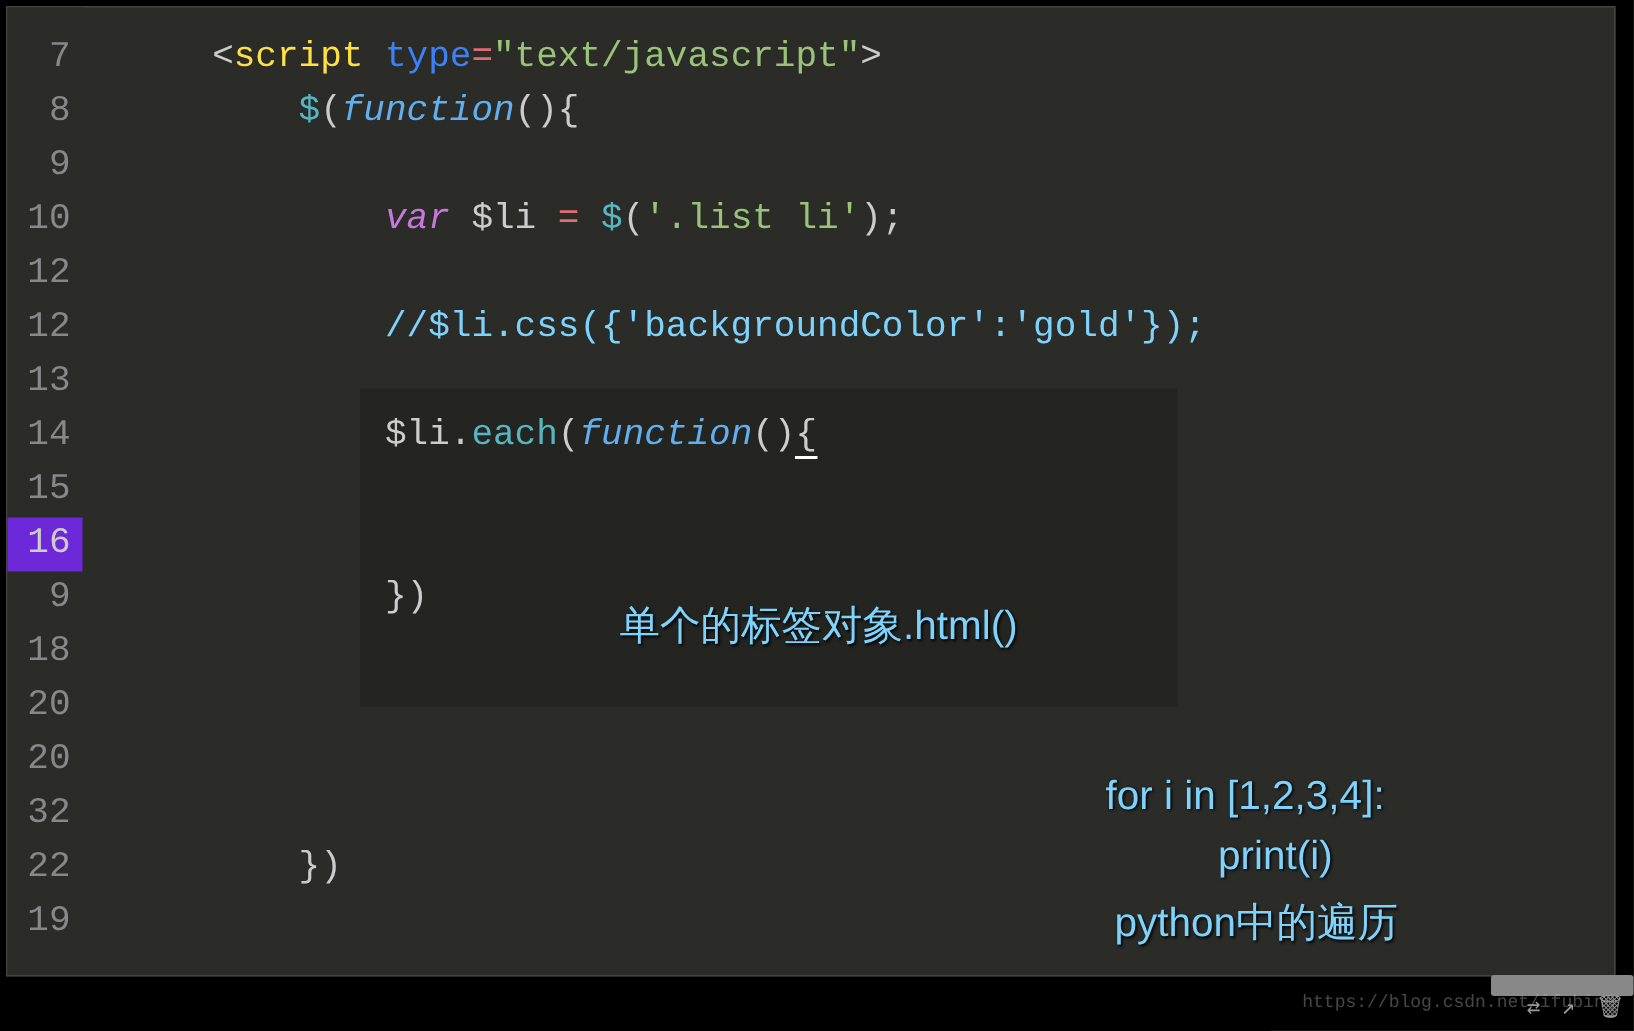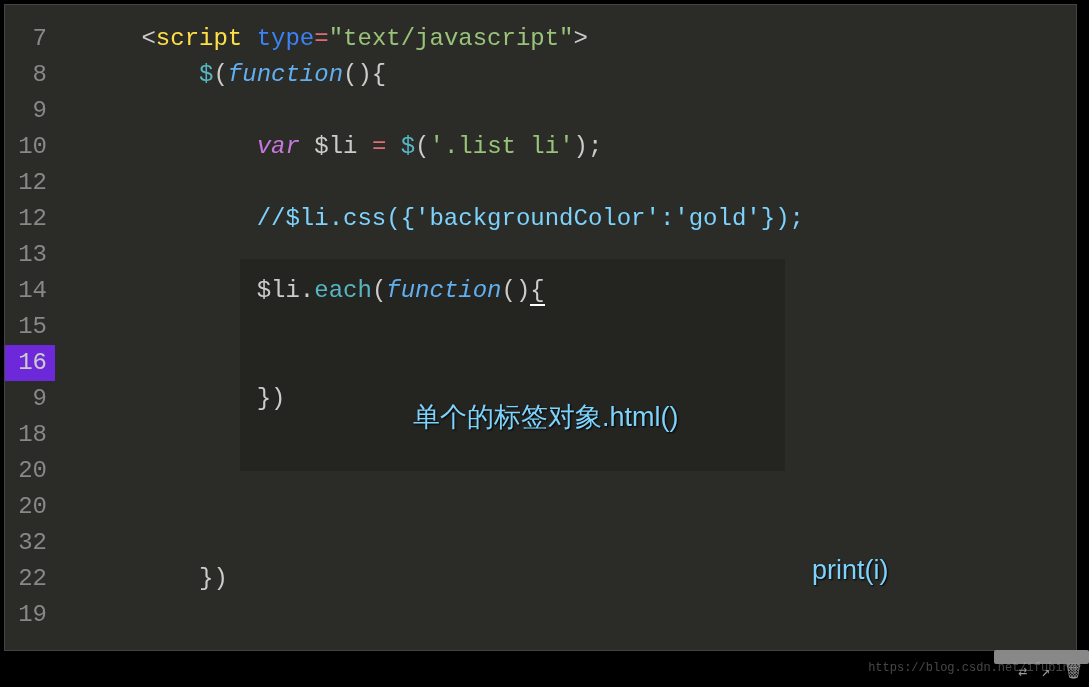--- a/index.html
+++ b/index.html
@@ -178,21 +178,23 @@
       <div class="code-line"> </div>
 
       <div class="code-line"> </div>
 
       <div class="code-line"> </div>
 
       <div class="code-line">          <span class="tok-punct">})</span></div>
     </div>
 
     <div class="annotation" style="left:358px; top:394px;">单个的标签对象.html()</div>
+    <div class="annotation" style="left:682px; top:510px;">for i in [1,2,3,4]:</div>
     <div class="annotation" style="left:757px; top:550px;">print(i)</div>
+    <div class="annotation" style="left:688px; top:592px;">python中的遍历</div>
   </div>
 </div>
 
 <div class="scrollbar-track"></div>
 
 <div class="watermark">https://blog.csdn.net/ifubing</div>
 
 <div class="toolbar-icons">
   <span>⇄</span>
   <span>↗</span>

